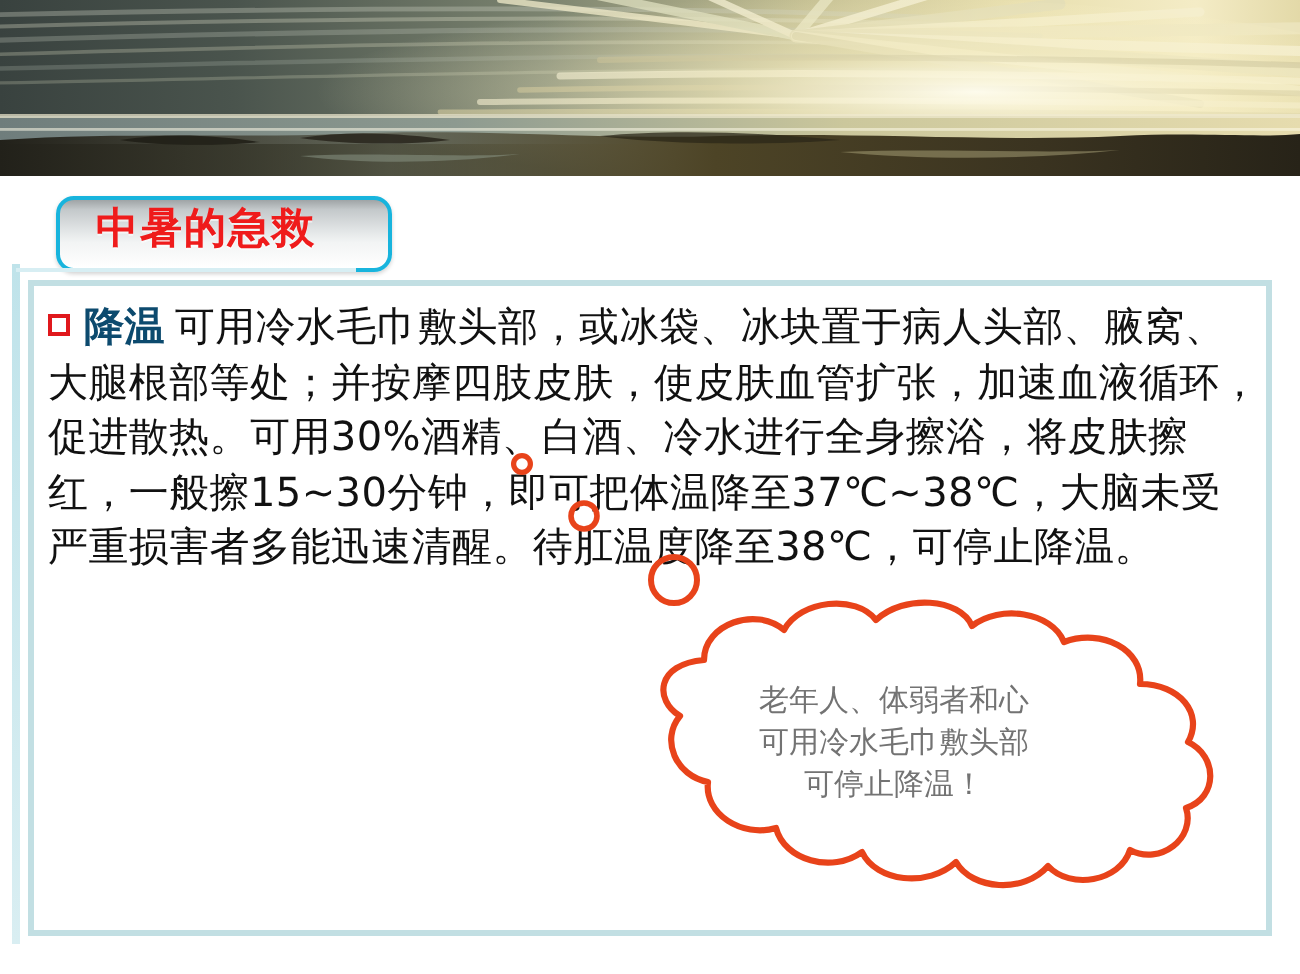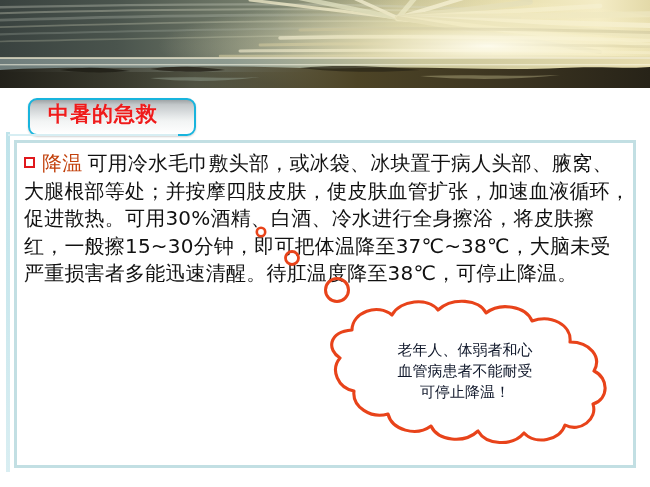--- a/index.html
+++ b/index.html
@@ -73,28 +73,28 @@
     z-index:3;
   }
   .bullet-sq{
     display:inline-block;
     width:11px;height:11px;
     border:2.5px solid #e0181c;
     margin-right:7px;
     vertical-align:2px;
     box-sizing:border-box;
   }
-  .kw{color:#c2410c;font-weight:normal;margin-right:5px;}
+  .kw{color:#0c4a6e;font-weight:bold;margin-right:5px;}
 
   
   .bubbles{position:absolute;left:0;top:0;width:650px;height:487px;pointer-events:none;z-index:4;}
   .bubble-text{
-    position:absolute;left:370px;top:340px;width:190px;
+    position:absolute;left:352px;top:340px;width:190px;
     text-align:center;
-    color:#0f172a;
+    color:#737373;
     font-size:15px;
     line-height:21px;
     font-family:"DejaVu Sans","Liberation Sans",sans-serif;
     z-index:6;
   }
 </style>
 </head>
 <body>
 
 <div class="slide">
@@ -222,17 +222,17 @@
         C512,447 486,445 478,431
         C464,444 438,441 431,426
         C416,437 392,430 388,414
         C371,419 352,407 354,391
         C338,388 330,370 340,358
         C327,350 328,332 352,330 Z" fill="#ffffff" stroke="#e8431a" stroke-width="3.1" stroke-linejoin="round"></path>
   </svg>
 
   <div class="bubble-text">
     <div>老年人、体弱者和心</div>
-    <div>血管病患者不能耐受</div>
+    <div>可用冷水毛巾敷头部</div>
     <div>可停止降温！</div>
   </div>
 
 </div>
 
 </body></html>

